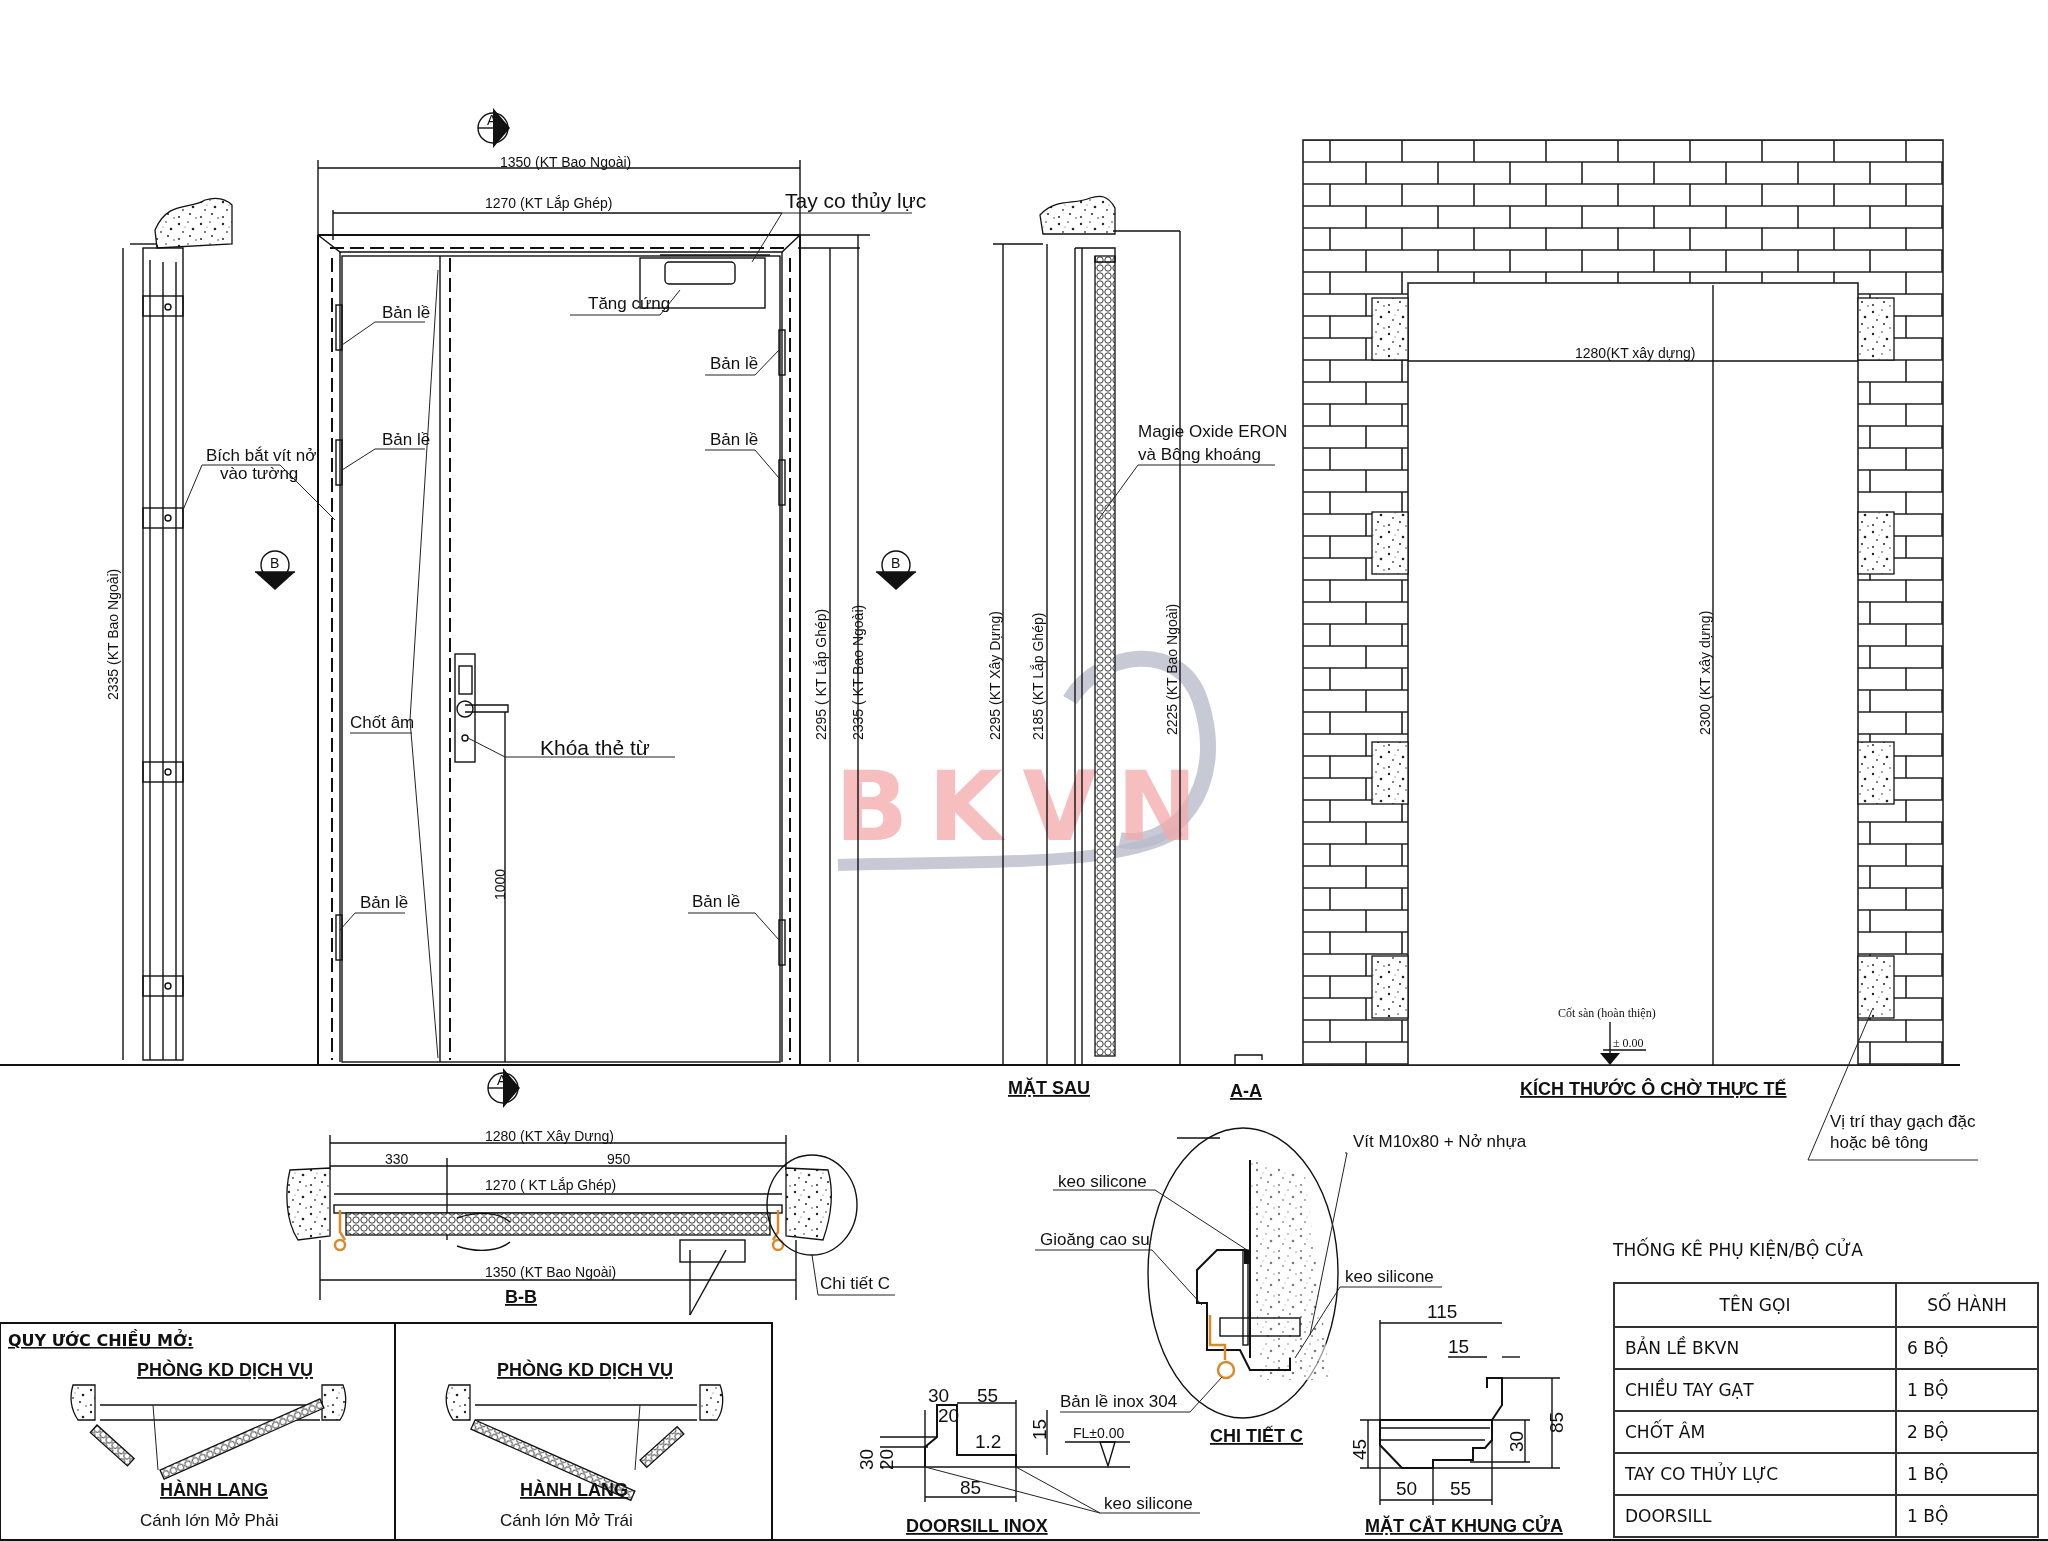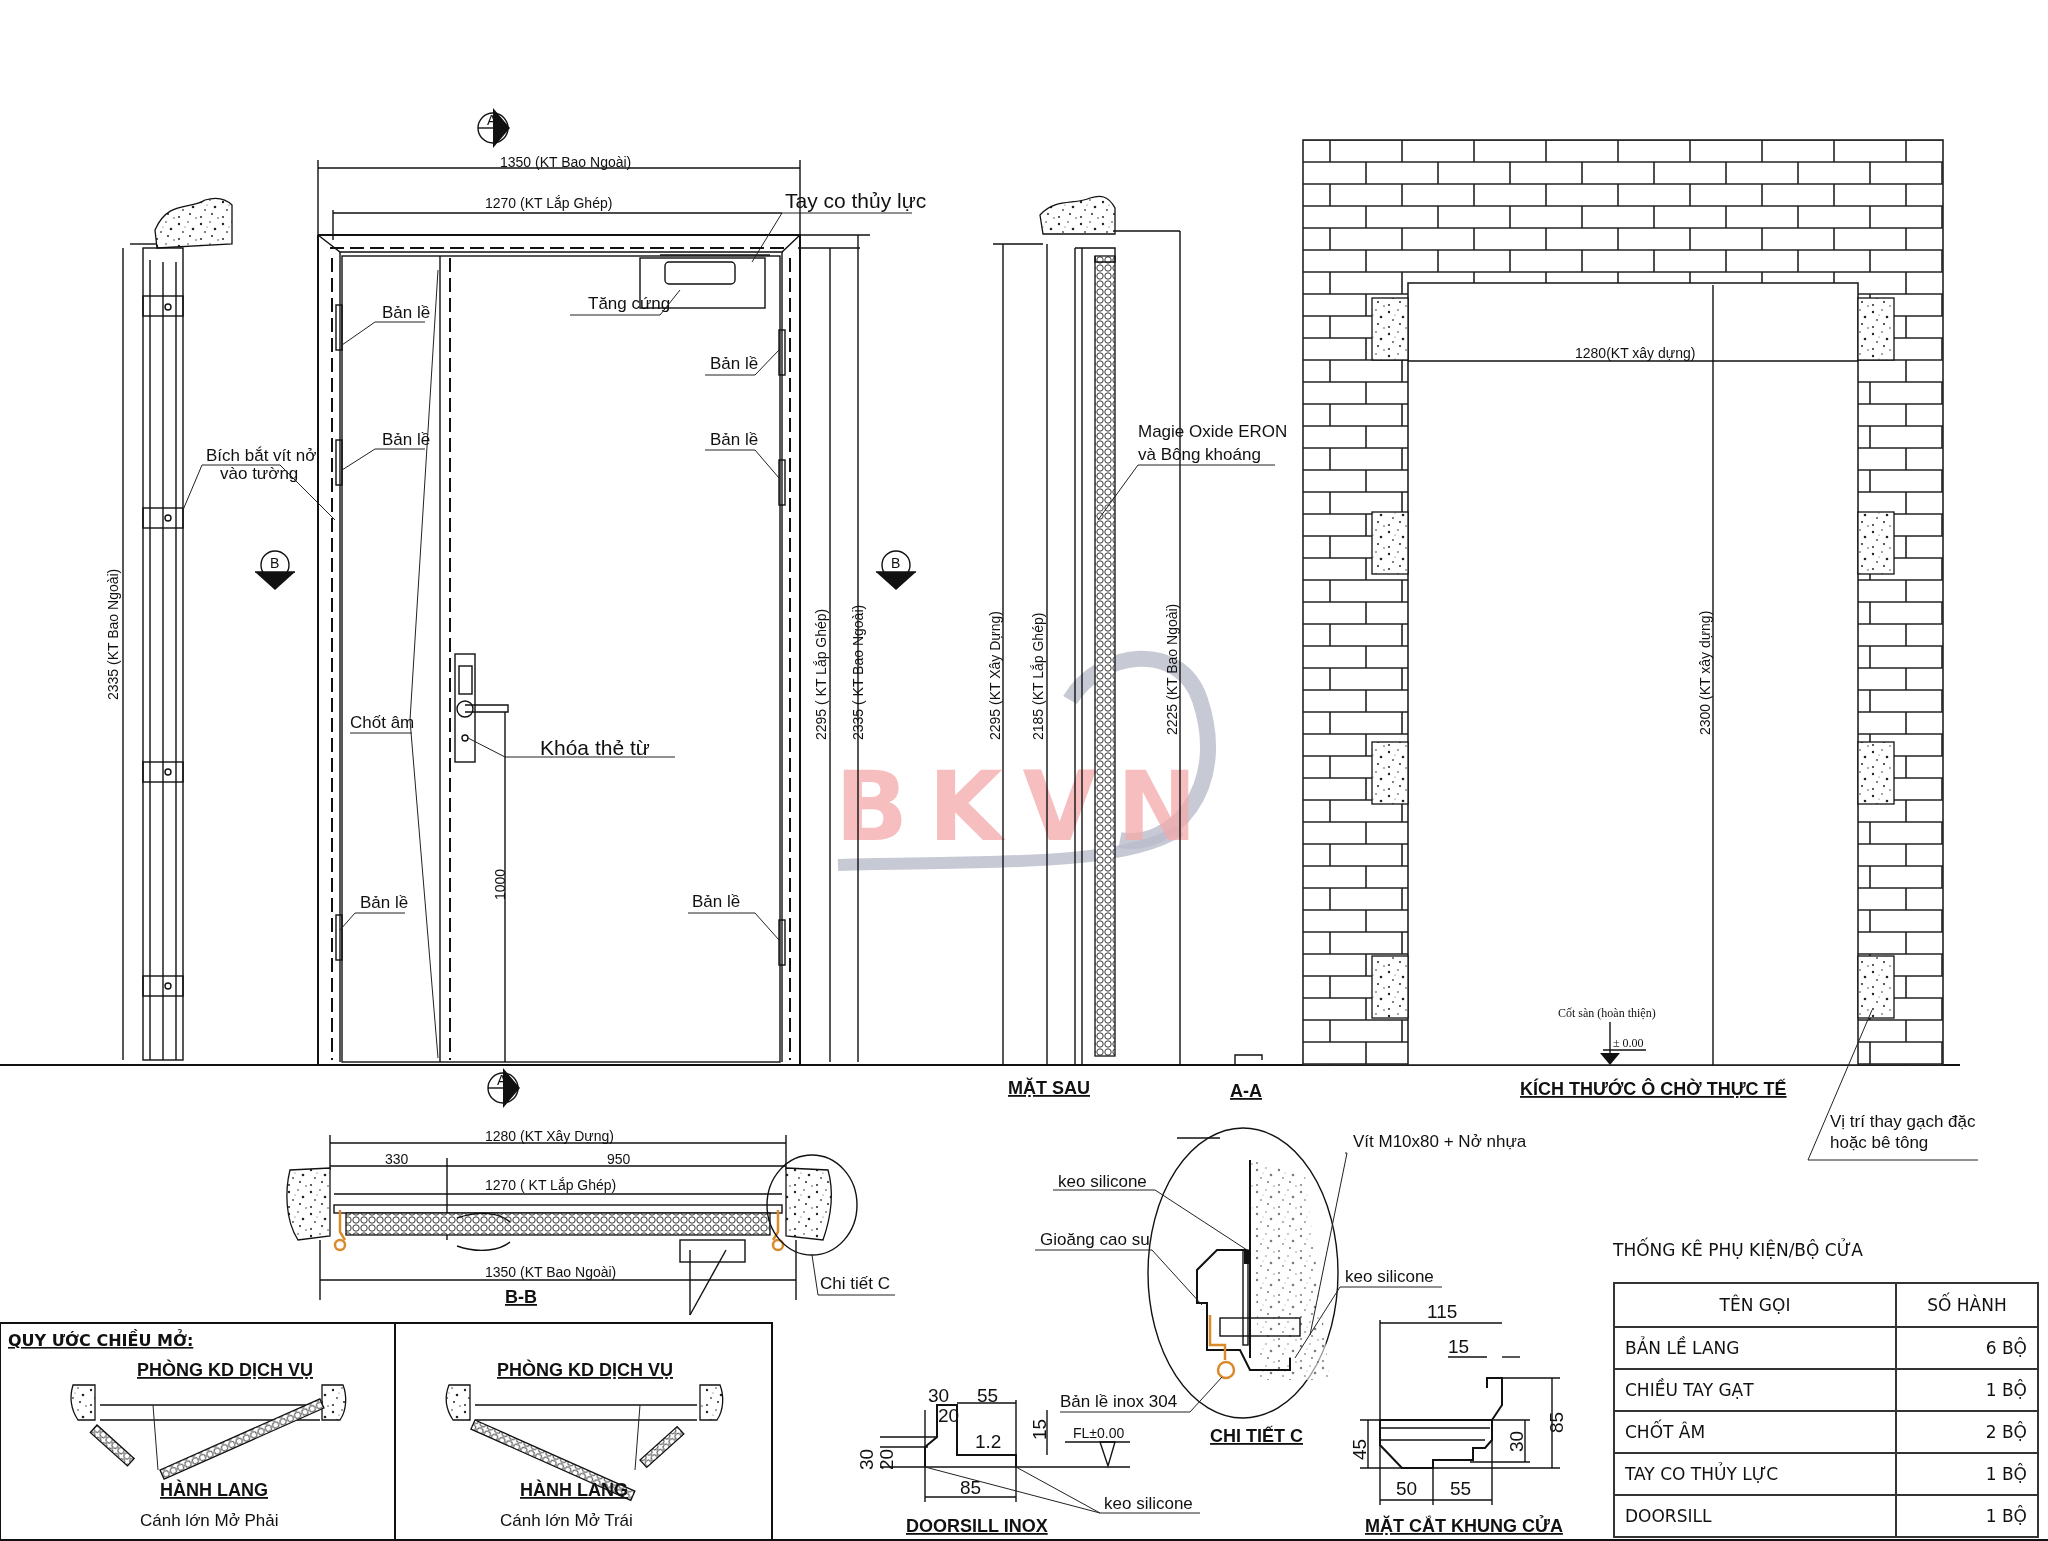--- a/index.html
+++ b/index.html
@@ -14,21 +14,21 @@
   .ln2{stroke:#111;stroke-width:2;fill:none;}
   .dash{stroke:#111;stroke-width:2;fill:none;stroke-dasharray:14 6;}
   .thin{stroke:#222;stroke-width:1;fill:none;}
   .conc{fill:url(#concrete);stroke:#111;stroke-width:1.3;}
   .honey{fill:url(#honey);stroke:#111;stroke-width:1.3;}
   .orange{stroke:#d98a2b;stroke-width:2.5;fill:none;}
   .wm-text{font-family:"DejaVu Sans",sans-serif;font-weight:bold;font-size:96px;fill:#f4a9a9;opacity:.75;letter-spacing:20px;}
   .wm-swoosh{fill:none;stroke:#b9bccb;opacity:.8;}
   .tbl{position:absolute;left:1613px;top:1282px;width:426px;border-collapse:collapse;font-family:"DejaVu Sans",sans-serif;font-size:17px;}
   .tbl td{border:2px solid #333;height:40px;padding:0 10px;}
-  .tbl td.q{text-align:right;width:120px;}
+  .tbl td.q{text-align:left;width:120px;}
   .tbl tr.h td{height:42px;text-align:center;}
   .tbl-title{position:absolute;left:1613px;top:1240px;width:426px;font-family:"DejaVu Sans",sans-serif;font-size:17px;}
 </style>
 </head>
 <body>
 
 <svg width="2048" height="1541" viewBox="0 0 2048 1541">
   <defs>
     <pattern id="concrete" width="22" height="22" patternUnits="userSpaceOnUse">
       <rect width="22" height="22" fill="#fff"></rect>
@@ -375,21 +375,21 @@
 </svg>
 
 <div class="tbl-title">THỐNG KÊ PHỤ KIỆN/BỘ CỬA</div>
 <table class="tbl">
   <tbody>
       <tr class="h">
     <td>TÊN GỌI</td>
     <td class="q">SỐ HÀNH</td>
   </tr>
   <tr>
-    <td>BẢN LỀ LANG</td>
+    <td>BẢN LỀ BKVN</td>
     <td class="q">6 BỘ</td>
   </tr>
   <tr>
     <td>CHIỀU TAY GẠT</td>
     <td class="q">1 BỘ</td>
   </tr>
   <tr>
     <td>CHỐT ÂM</td>
     <td class="q">2 BỘ</td>
   </tr>

